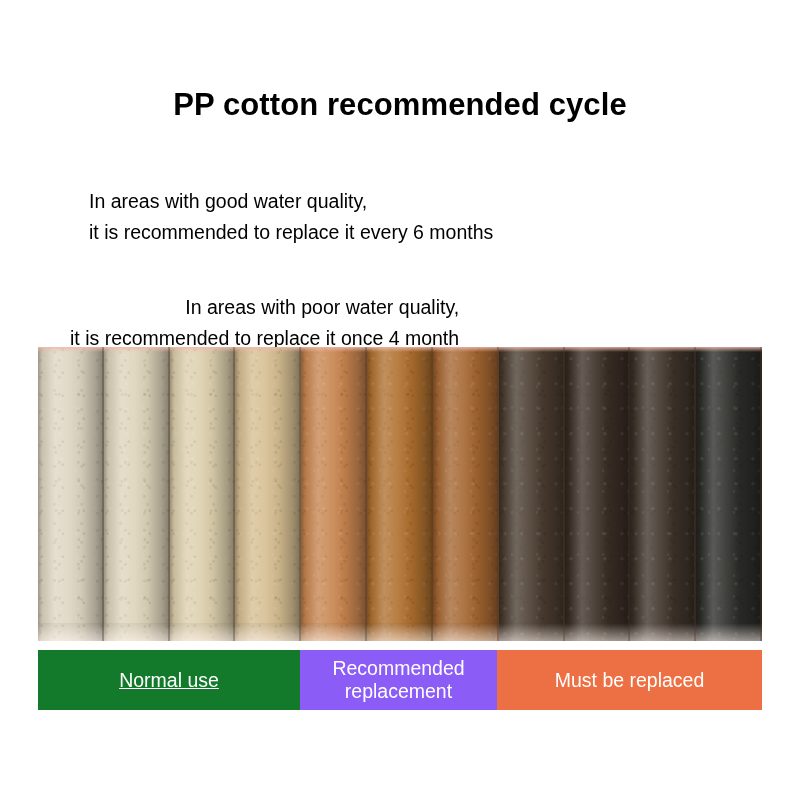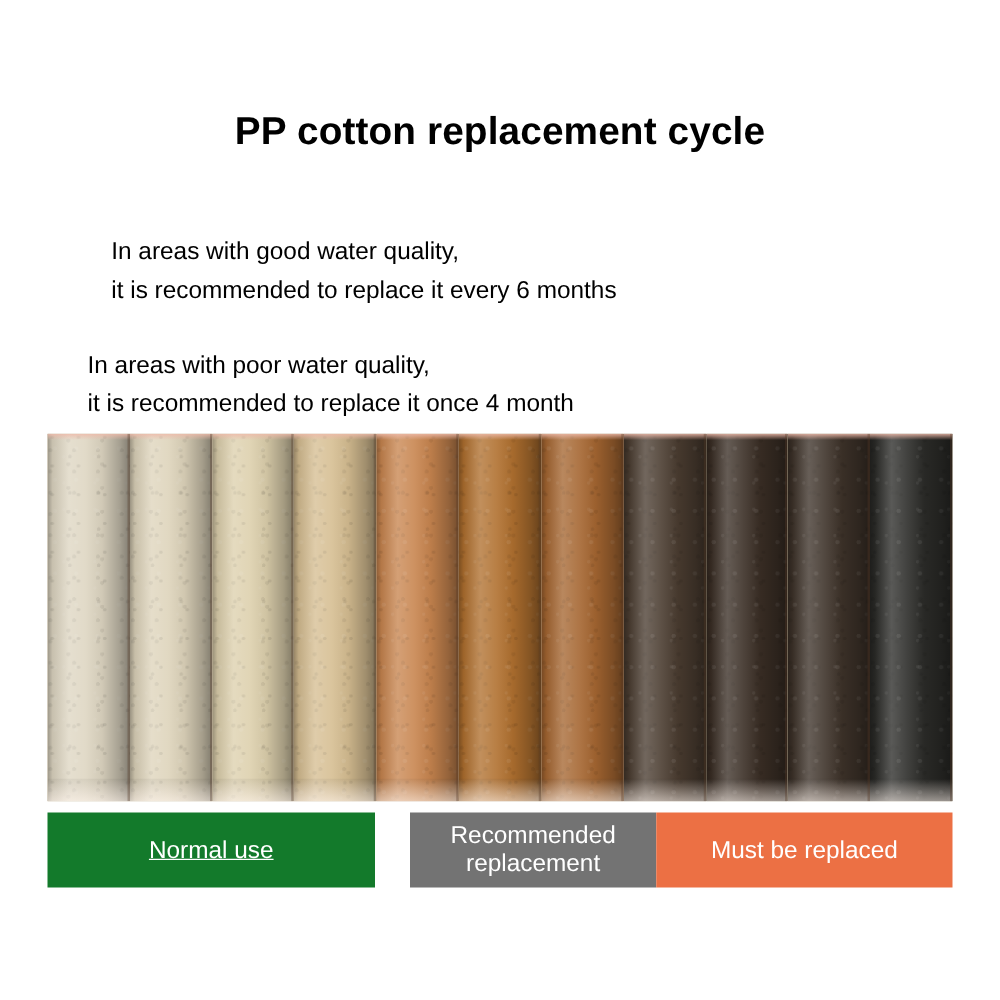--- a/index.html
+++ b/index.html
@@ -43,21 +43,21 @@
   .para {
     position: absolute;
     left: 70px;
     font-size: 19.5px;
     color: #000000;
     line-height: 31px;
     white-space: nowrap;
   }
   .para .line { display: block; }
   #para-good { top: 186px; margin-left: 19px; }
-  #para-poor { top: 277px; }
+  #para-poor { top: 292px; text-align: right; }
 
   
   .photo {
     position: absolute;
     left: 38px;
     top: 347px;
     width: 724px;
     height: 294px;
     display: flex;
     overflow: hidden;
@@ -149,21 +149,21 @@
   }
   .legend .seg-normal       { flex: 0 0 262px; text-decoration: underline; }
   .legend .seg-recommended  { flex: 0 0 197px; }
   .legend .seg-must         { flex: 1 1 auto; }
 </style>
 </head>
 <body>
 
 <div class="page">
 
-  <div class="title">PP cotton replacement cycle</div>
+  <div class="title">PP cotton recommended cycle</div>
 
   <div class="para" id="para-good">
     <span class="line">In areas with good water quality,</span>
     <span class="line">it is recommended to replace it every 6 months</span>
   </div>
 
   <div class="para" id="para-poor">
     <span class="line">In areas with poor water quality,</span>
     <span class="line">it is recommended to replace it once 4 month</span>
   </div>
@@ -254,18 +254,18 @@
         <div class="speck"></div>
         <div class="gloss"></div>
         <div class="rim"></div>
         <div class="foot"></div>
         <div class="seam"></div>
       </div>
     </div>
 
   <div class="legend" id="legend-bar">
       <div class="seg seg-normal" style="background: rgb(19, 122, 43);">Normal use</div>
-      <div class="seg seg-recommended" style="background: #737373; margin-left: 28px;">Recommended
+      <div class="seg seg-recommended" style="background: #8b5cf6;">Recommended
 replacement</div>
       <div class="seg seg-must" style="background: rgb(236, 112, 68);">Must be replaced</div>
     </div>
 
 </div>
 
 </body></html>

